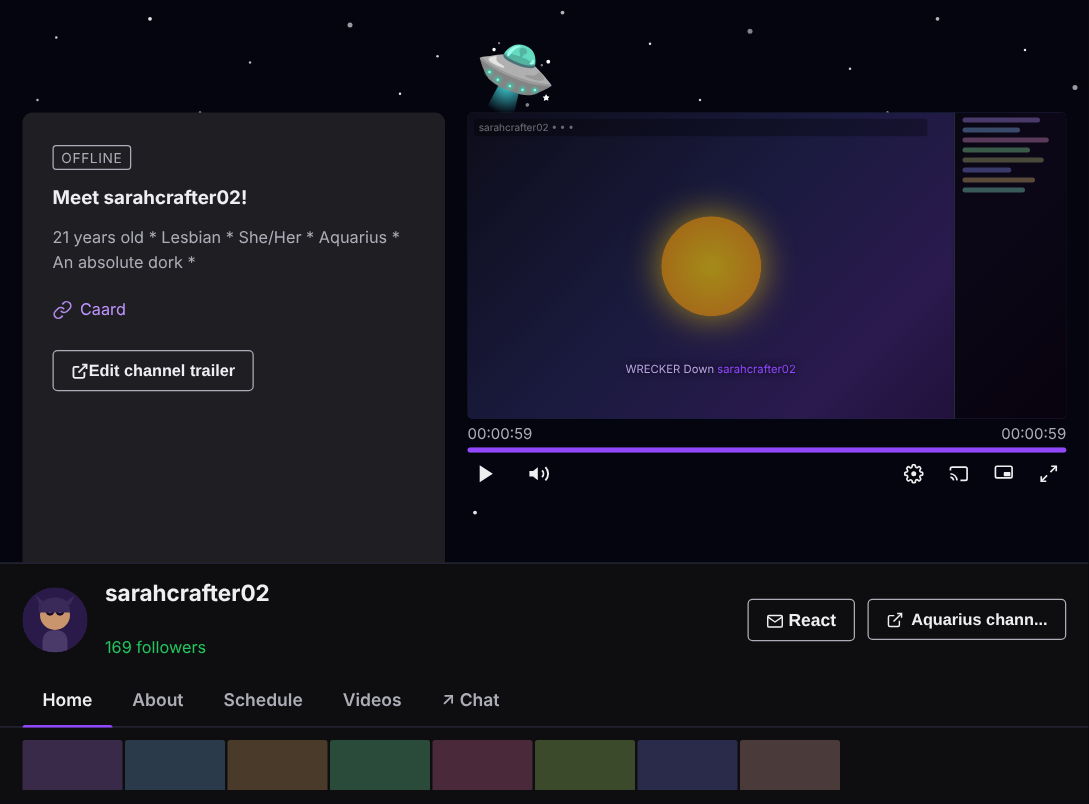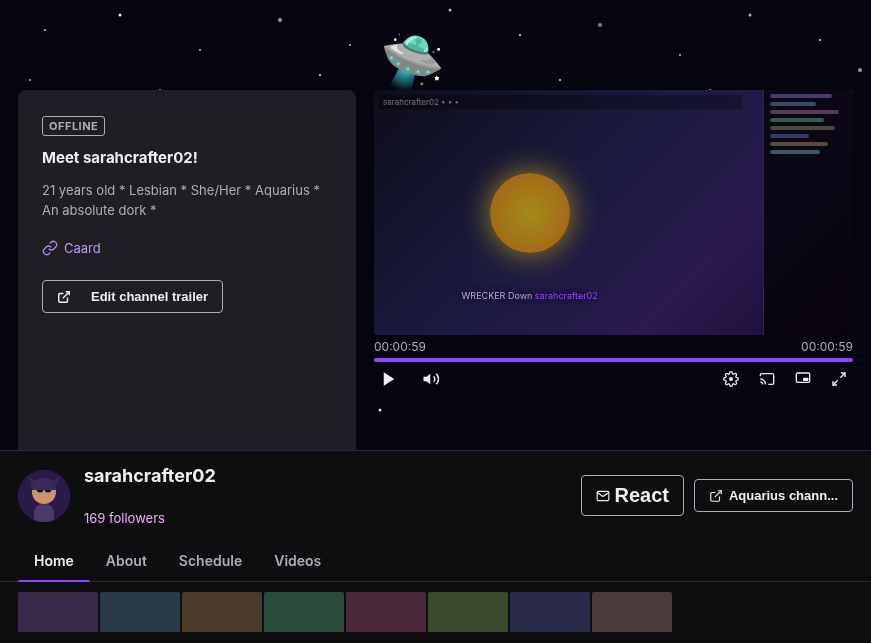--- a/index.html
+++ b/index.html
@@ -42,21 +42,21 @@
       border-radius: 8px;
       padding: 24px;
       flex-shrink: 0;
     }
 
     .offline-badge {
       display: inline-block;
       border: 1.5px solid #adadb8;
       color: #adadb8;
       font-size: 11px;
-      font-weight: 700;
+      font-weight: 400;
       padding: 2px 6px;
       border-radius: 3px;
       margin-bottom: 12px;
       letter-spacing: 0.5px;
     }
 
     .channel-title {
       font-size: 15px;
       font-weight: 700;
       color: #efeff1;
@@ -82,21 +82,21 @@
 
     .link-icon {
       width: 16px;
       height: 16px;
       opacity: 0.9;
     }
 
     .edit-trailer-btn {
       display: flex;
       align-items: center;
-      gap: 20px;
+      gap: 0;
       background: transparent;
       border: 1.5px solid #adadb8;
       color: #efeff1;
       padding: 8px 14px;
       border-radius: 4px;
       font-size: 13px;
       font-weight: 600;
       cursor: pointer;
     }
 
@@ -234,41 +234,41 @@
     }
 
     .channel-name {
       font-size: 18px;
       font-weight: 700;
       color: #efeff1;
     }
 
     .followers-count {
       font-size: 13px;
-      color: #f0abfc;
+      color: #22c55e;
       margin-top: 24px;
     }
 
     .channel-actions {
       display: flex;
       align-items: center;
       gap: 10px;
     }
 
     .react-btn {
       background: transparent;
       border: 1.5px solid #adadb8;
       color: #efeff1;
       padding: 8px 14px;
       border-radius: 4px;
-      font-size: 20px;
+      font-size: 14px;
       font-weight: 600;
       cursor: pointer;
       display: flex;
-      align-items: center;
+      align-items: flex-end;
       gap: 4px;
     }
 
     .donate-btn {
       background: #9147ff;
       border: none;
       color: white;
       padding: 9px 16px;
       border-radius: 4px;
       font-size: 14px;
@@ -463,21 +463,21 @@
               <div style="height:4px;background:#3a4a6a;border-radius:2px;margin-bottom:4px;width:60%;"></div>
               <div style="height:4px;background:#5a3a5a;border-radius:2px;margin-bottom:4px;width:90%;"></div>
               <div style="height:4px;background:#3a5a4a;border-radius:2px;margin-bottom:4px;width:70%;"></div>
               <div style="height:4px;background:#4a4a3a;border-radius:2px;margin-bottom:4px;width:85%;"></div>
               <div style="height:4px;background:#3a3a6a;border-radius:2px;margin-bottom:4px;width:50%;"></div>
               <div style="height:4px;background:#5a4a3a;border-radius:2px;margin-bottom:4px;width:75%;"></div>
               <div style="height:4px;background:#3a5a5a;border-radius:2px;margin-bottom:4px;width:65%;"></div>
             </div>
           </div>
 
-          <div style="position:absolute;left:0;top:0;right:90px;bottom:0;display:flex;align-items:center;">
+          <div style="position:absolute;left:0;top:0;right:90px;bottom:0;display:flex;align-items:center;justify-content:center;">
             <div style="position:relative;width:80%;height:80%;display:flex;align-items:center;justify-content:center;">
 
               <div style="width:80px;height:80px;background:radial-gradient(circle,#ffd700,#ff8c00);border-radius:50%;opacity:0.6;position:absolute;top:50%;left:50%;transform:translate(-50%,-50%);box-shadow:0 0 30px #ffd700;"></div>
               <div style="position:absolute;bottom:10px;left:50%;transform:translateX(-50%);color:#b9a3e3;font-size:9px;white-space:nowrap;text-shadow:0 0 6px rgba(0,0,0,0.9);">WRECKER Down <span style="color:#9147ff;">sarahcrafter02</span></div>
             </div>
           </div>
 
           <div style="position:absolute;top:5px;left:5px;right:111px;font-size:10px;color:rgba(255,255,255,0.4);line-height:1.3;overflow:hidden;max-height:60px;">
             <div style="background:rgba(0,0,0,0.3);padding:2px 4px;border-radius:2px;margin-bottom:2px;font-size:8px;">sarahcrafter02 • • •</div>
           </div>
@@ -596,20 +596,23 @@
       </a>
       <a class="nav-tab">
         <span>About</span>
       </a>
       <a class="nav-tab">
         <span>Schedule</span>
       </a>
       <a class="nav-tab">
         <span>Videos</span>
       </a>
+      <a class="nav-tab">
+        <span>↗ Chat</span>
+      </a>
     </div>
 
     <div class="preview-strip">
       <div class="preview-thumb"></div>
       <div class="preview-thumb"></div>
       <div class="preview-thumb"></div>
       <div class="preview-thumb"></div>
       <div class="preview-thumb"></div>
       <div class="preview-thumb"></div>
       <div class="preview-thumb"></div>

